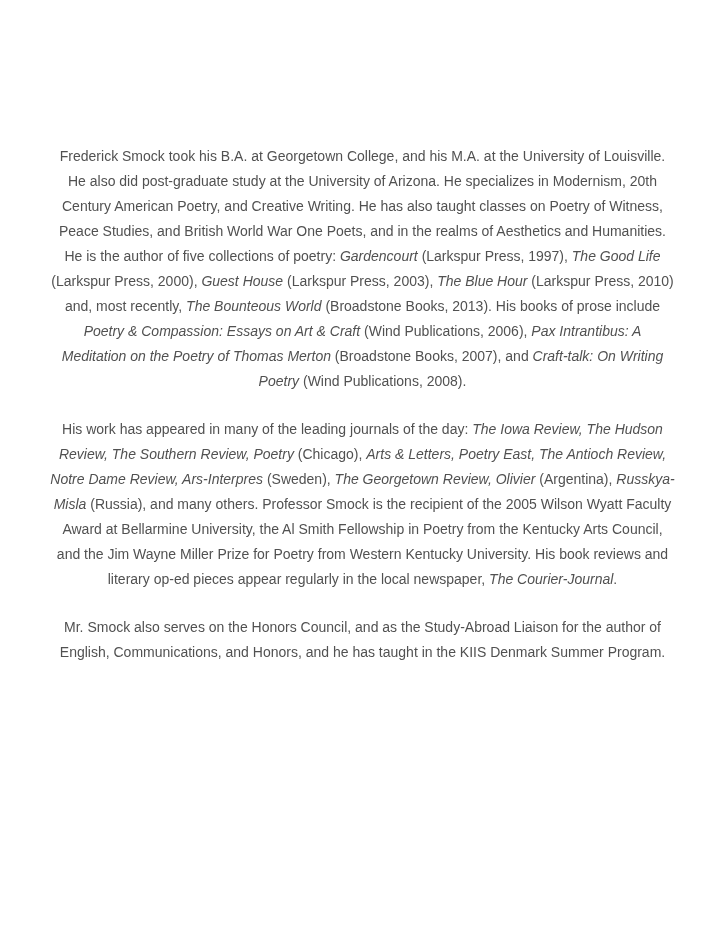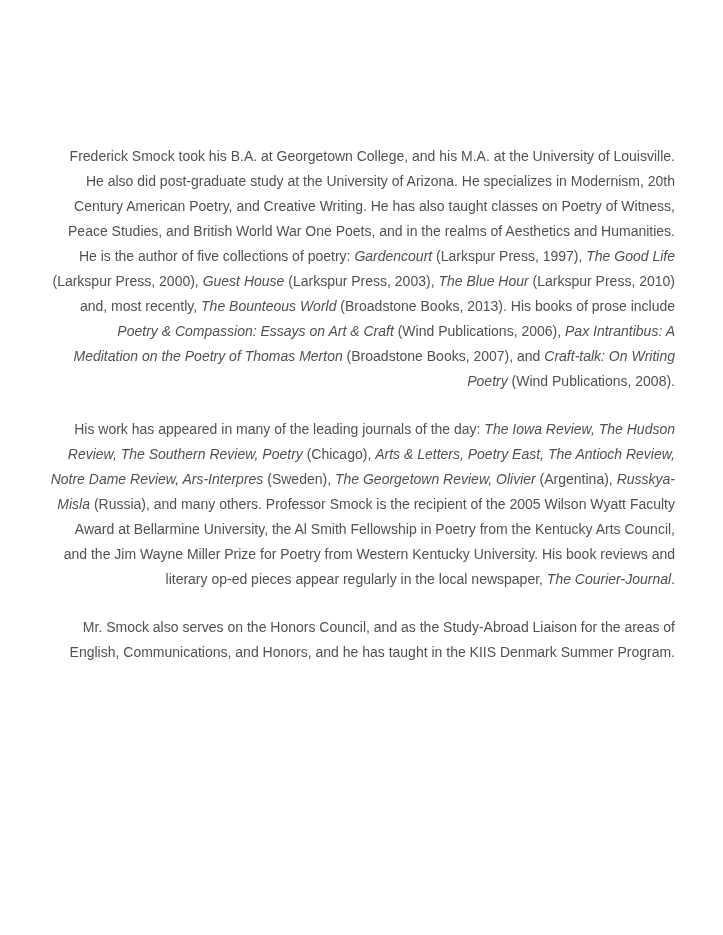--- a/index.html
+++ b/index.html
@@ -16,35 +16,35 @@
   .bio-wrap {
     box-sizing: border-box;
     padding: 144px 48px 0 50px;
     width: 723px;
   }
   .bio-text {
     width: 625px;
     color: #515151;
     font-size: 14px;
     line-height: 25px;
-    text-align: right;
+    text-align: center;
   }
   .bio-text p {
     margin: 0 0 23px 0;
   }
   .bio-text .run-italic {
     font-style: italic;
   }
   .bio-text .run-normal {
     font-style: normal;
   }
 </style>
 </head>
 <body>
 
 <div class="bio-wrap">
   <main class="bio-text">
 
   <p><span class="run-normal">Frederick Smock took his B.A. at Georgetown College, and his M.A. at the University of Louisville. He also did post-graduate study at the University of Arizona. He specializes in Modernism, 20th Century American Poetry, and Creative Writing. He has also taught classes on Poetry of Witness, Peace Studies, and British World War One Poets, and in the realms of Aesthetics and Humanities. He is the author of five collections of poetry: </span><span class="run-italic">Gardencourt</span><span class="run-normal"> (Larkspur Press, 1997), </span><span class="run-italic">The Good Life</span><span class="run-normal"> (Larkspur Press, 2000), </span><span class="run-italic">Guest House</span><span class="run-normal"> (Larkspur Press, 2003), </span><span class="run-italic">The Blue Hour</span><span class="run-normal"> (Larkspur Press, 2010) and, most recently, </span><span class="run-italic">The Bounteous World</span><span class="run-normal"> (Broadstone Books, 2013). His books of prose include </span><span class="run-italic">Poetry &amp; Compassion: Essays on Art &amp; Craft</span><span class="run-normal"> (Wind Publications, 2006), </span><span class="run-italic">Pax Intrantibus: A Meditation on the Poetry of Thomas Merton</span><span class="run-normal"> (Broadstone Books, 2007), and </span><span class="run-italic">Craft-talk: On Writing Poetry</span><span class="run-normal"> (Wind Publications, 2008).</span></p>
       <p><span class="run-normal">His work has appeared in many of the leading journals of the day: </span><span class="run-italic">The Iowa Review, The Hudson Review, The Southern Review, Poetry</span><span class="run-normal"> (Chicago), </span><span class="run-italic">Arts &amp; Letters, Poetry East, The Antioch Review, Notre Dame Review, Ars-Interpres</span><span class="run-normal"> (Sweden), </span><span class="run-italic">The Georgetown Review, Olivier</span><span class="run-normal"> (Argentina), </span><span class="run-italic">Russkya-Misla</span><span class="run-normal"> (Russia), and many others. Professor Smock is the recipient of the 2005 Wilson Wyatt Faculty Award at Bellarmine University, the Al Smith Fellowship in Poetry from the Kentucky Arts Council, and the Jim Wayne Miller Prize for Poetry from Western Kentucky University. His book reviews and literary op-ed pieces appear regularly in the local newspaper, </span><span class="run-italic">The Courier-Journal</span><span class="run-normal">.</span></p>
-      <p><span class="run-normal">Mr. Smock also serves on the Honors Council, and as the Study-Abroad Liaison for the areas of English, Communications, and Honors, and he has taught in the KIIS Denmark Summer Program.</span></p>
+      <p><span class="run-normal">Mr. Smock also serves on the Honors Council, and as the Study-Abroad Liaison for the author of English, Communications, and Honors, and he has taught in the KIIS Denmark Summer Program.</span></p>
     </main>
 </div>
 
 </body></html>

